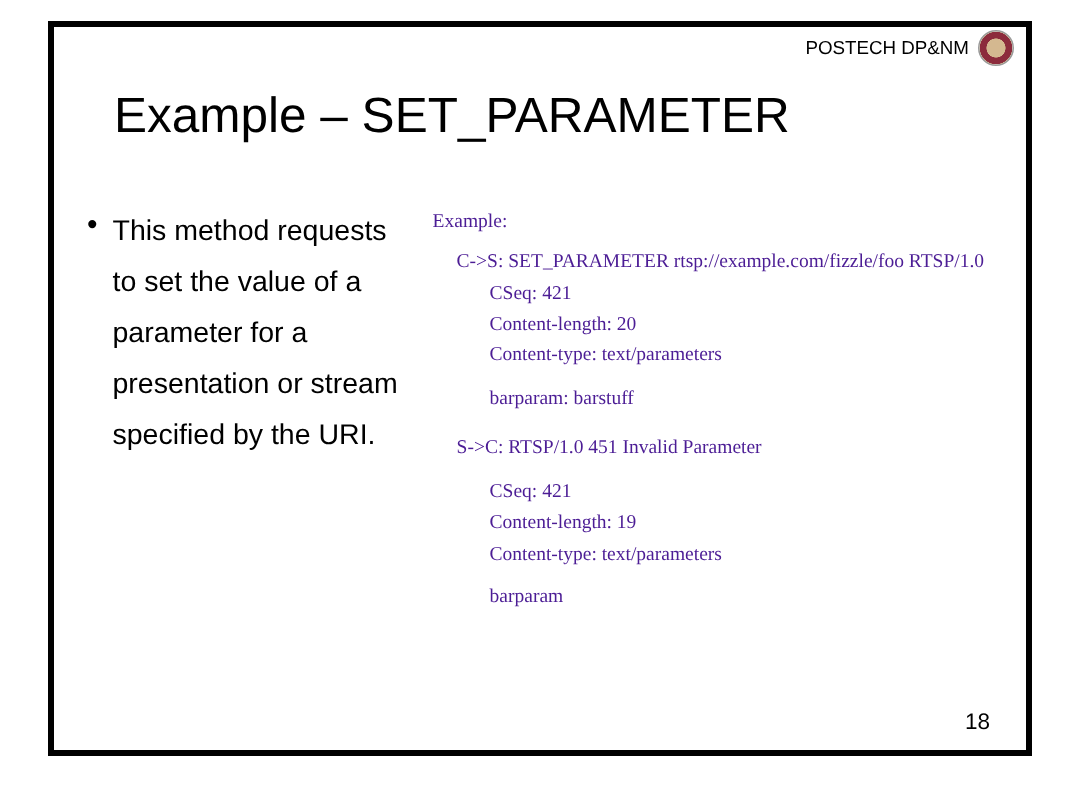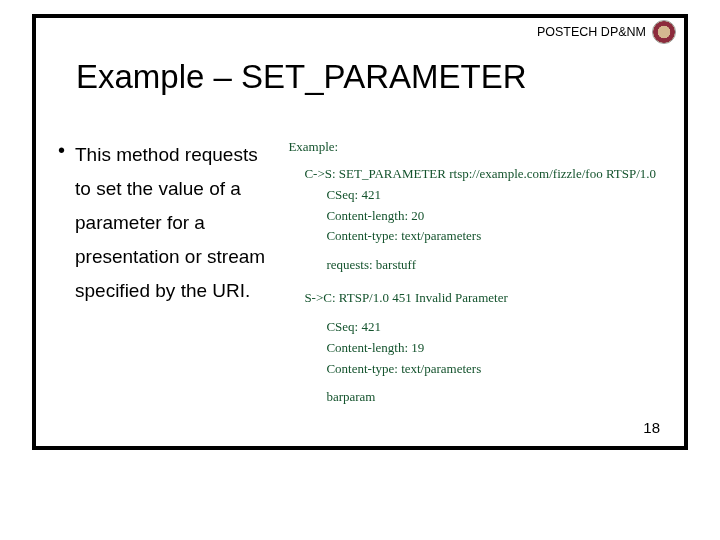--- a/index.html
+++ b/index.html
@@ -9,21 +9,21 @@
       background: #ffffff;
       font-family: Arial, Helvetica, sans-serif;
       position: relative;
       overflow: hidden;
     }
     .slide-frame {
       position: absolute;
       left: 32px;
       top: 14px;
       width: 656px;
-      height: 436px;
+      height: 490px;
       border: 4px solid #000;
       background: #fff;
     }
     .header-bar {
       position: absolute;
       right: 8px;
       top: 2px;
       display: flex;
       align-items: center;
       gap: 6px;
@@ -72,21 +72,21 @@
     .bullet-text {
       font-size: 19px;
       line-height: 34px;
       color: #000;
     }
     .example-col {
       width: 380px;
       font-family: "Times New Roman", Times, serif;
       font-size: 13px;
       line-height: 1.45;
-      color: #14532d;
+      color: #4c1d95;
     }
     .ex-label {
       margin-bottom: 8px;
     }
     .ex-block { margin-bottom: 2px; margin-left: 16px; }
     .ex-indent { padding-left: 22px; }
     .ex-gap-sm { height: 8px; }
     .ex-gap-md { height: 12px; }
     .page-number {
       position: absolute;
@@ -116,21 +116,21 @@
     </div>
 
     <div class="example-col">
       <div class="ex-label">Example:</div>
 
       <div class="ex-block">C-&gt;S:  SET_PARAMETER rtsp://example.com/fizzle/foo RTSP/1.0</div>
       <div class="ex-block ex-indent">CSeq: 421</div>
       <div class="ex-block ex-indent">Content-length: 20</div>
       <div class="ex-block ex-indent">Content-type: text/parameters</div>
       <div class="ex-gap-sm"></div>
-      <div class="ex-block ex-indent">requests: barstuff</div>
+      <div class="ex-block ex-indent">barparam: barstuff</div>
 
       <div class="ex-gap-md"></div>
 
       <div class="ex-block">S-&gt;C:  RTSP/1.0 451 Invalid Parameter</div>
       <div class="ex-gap-sm"></div>
       <div class="ex-block ex-indent">CSeq: 421</div>
       <div class="ex-block ex-indent">Content-length: 19</div>
       <div class="ex-block ex-indent">Content-type: text/parameters</div>
       <div class="ex-gap-sm"></div>
       <div class="ex-block ex-indent">barparam</div>

